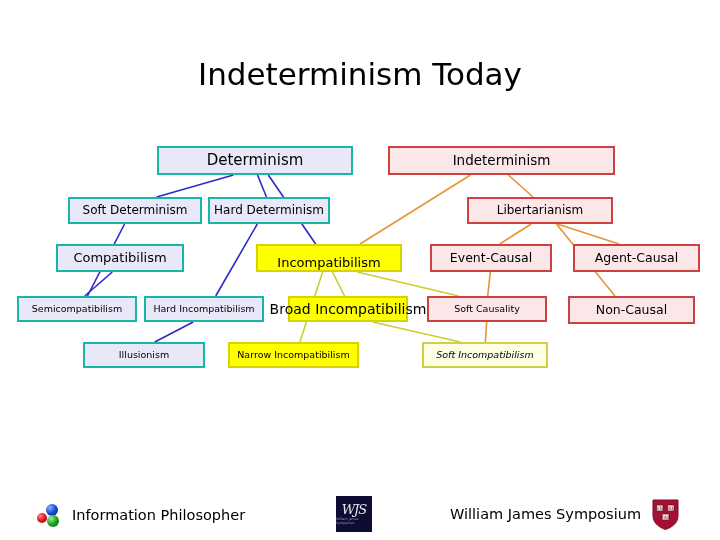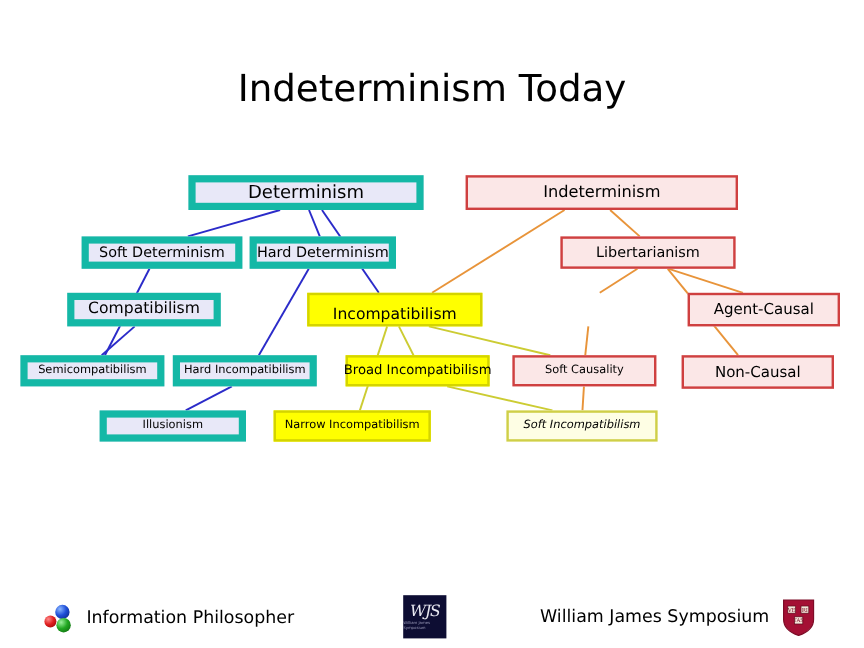--- a/index.html
+++ b/index.html
@@ -52,21 +52,21 @@
     display: flex;
     align-items: center;
     justify-content: center;
     text-align: center;
     color: #000000;
     line-height: 1.05;
     font-family: "DejaVu Sans", sans-serif;
     white-space: nowrap;
   }
   
-  .theme-blue    { background: #e8e8f8; border: 6px solid #14b8a6; }
+  .theme-blue    { background: #e8e8f8; border: 2px solid #14b8a6; }
   .theme-red     { background: #fbe7e7; border: 2px solid #cf4040; }
   .theme-yellow  { background: #ffff00; border: 2px solid #d4d400; }
   .theme-paleyellow { background: #fefee4; border: 2px solid #cfcf48; font-style: italic; }
 
   
   #footer {
     position: absolute;
     left: 0;
     top: 488px;
     width: 720px;
@@ -203,30 +203,33 @@
       </div>
       <div class="node theme-red" style="left: 467px; top: 67px; width: 146px; height: 27px; font-size: 12px;">
         <span>Libertarianism</span>
       </div>
       <div class="node theme-blue" style="left: 56px; top: 114px; width: 128px; height: 28px; font-size: 13px;">
         <span>Compatibilism</span>
       </div>
       <div class="node theme-yellow" style="left: 256px; top: 114px; width: 146px; height: 28px; font-size: 13px; align-items: flex-end;">
         <span>Incompatibilism</span>
       </div>
+      <div class="node theme-red" style="left: 430px; top: 114px; width: 122px; height: 28px; font-size: 12.5px;">
+        <span>Event-Causal</span>
+      </div>
       <div class="node theme-red" style="left: 573px; top: 114px; width: 127px; height: 28px; font-size: 12.5px; align-items: center;">
         <span>Agent-Causal</span>
       </div>
       <div class="node theme-blue" style="left: 17px; top: 166px; width: 120px; height: 26px; font-size: 9.5px;">
         <span>Semicompatibilism</span>
       </div>
       <div class="node theme-blue" style="left: 144px; top: 166px; width: 120px; height: 26px; font-size: 9.5px;">
         <span>Hard Incompatibilism</span>
       </div>
-      <div class="node theme-yellow" style="left: 288px; top: 166px; width: 120px; height: 26px; font-size: 11px;">
+      <div class="node theme-yellow" style="left: 288px; top: 166px; width: 120px; height: 26px; font-size: 14px;">
         <span>Broad Incompatibilism</span>
       </div>
       <div class="node theme-red" style="left: 427px; top: 166px; width: 120px; height: 26px; font-size: 9.5px;">
         <span>Soft Causality</span>
       </div>
       <div class="node theme-red" style="left: 568px; top: 166px; width: 127px; height: 28px; font-size: 12.5px;">
         <span>Non-Causal</span>
       </div>
       <div class="node theme-blue" style="left: 83px; top: 212px; width: 122px; height: 26px; font-size: 9.5px;">
         <span>Illusionism</span>

